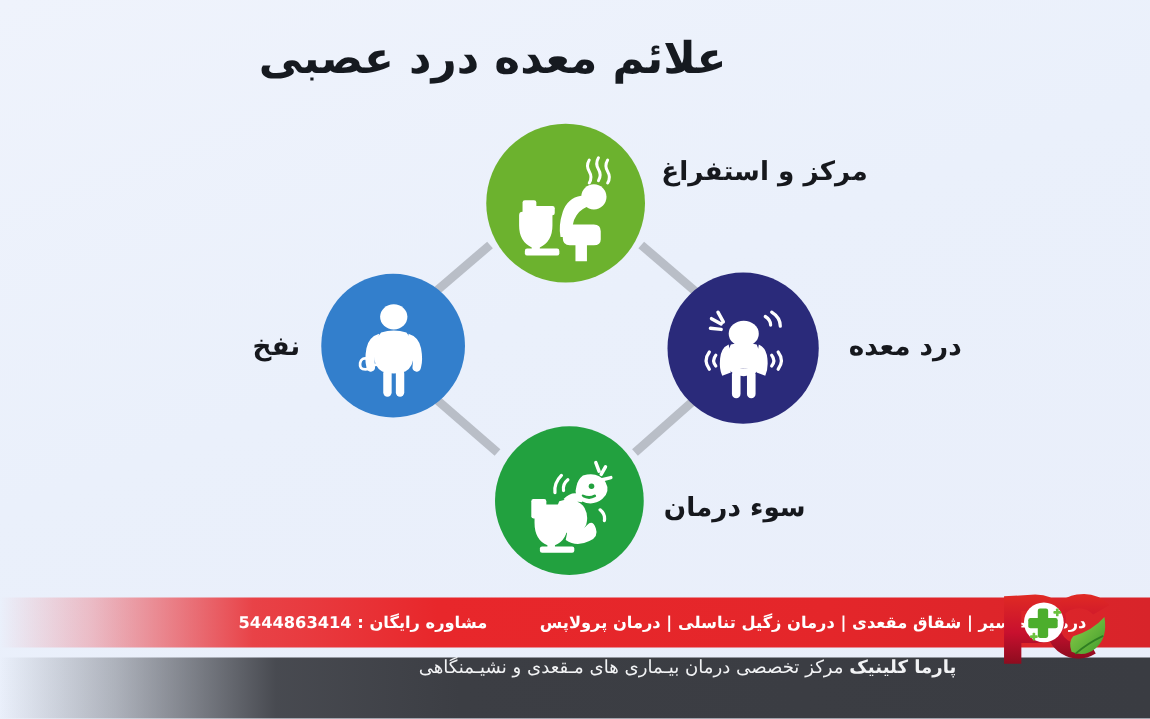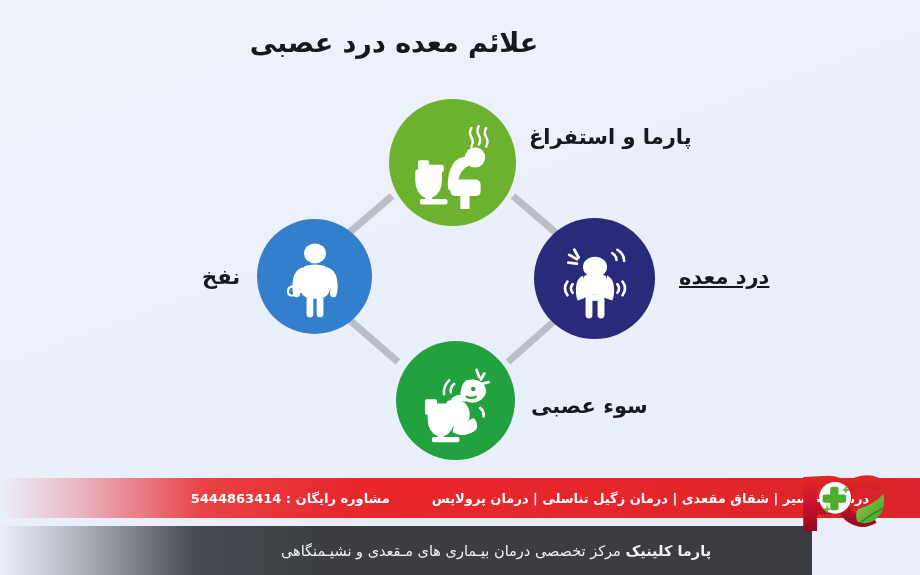--- a/index.html
+++ b/index.html
@@ -19,21 +19,21 @@
   }
 
   
   #title {
     position: absolute;
     top: 26px;
     left: 0;
     width: 788px;
     text-align: center;
     direction: rtl;
-    font-size: 27px;
+    font-size: 35px;
     font-weight: bold;
     color: #161a20;
     letter-spacing: 0px;
     line-height: 1.25;
   }
 
   
   #diagram {
     position: absolute;
     left: 0;
@@ -99,30 +99,29 @@
     font-weight: bold;
     white-space: nowrap;
     direction: rtl;
   }
 
   
   #footer {
     position: absolute;
     left: 0;
     top: 526px;
-    width: 812px;
+    width: 920px;
     height: 49px;
     background: linear-gradient(to right,
                 rgba(62,64,70,0) 0%,
                 rgba(62,64,70,0.35) 10%,
                 rgba(58,60,66,0.92) 24%,
                 #3c3e44 40%,
                 #3a3c42 100%);
     display: flex;
-    align-items: center;
     justify-content: center;
     direction: rtl;
   }
   #footer-text {
     color: #f2f3f5;
     font-size: 14.5px;
     white-space: nowrap;
     direction: rtl;
     padding-left: 180px;
   }
@@ -171,21 +170,21 @@
 
           <path d="M16 57 l22 0 l0 12 q0 14 -11 19 l0 6 l-7 0 l0 -6 q-11 -5 -11 -19 l0 -9 q0 -3 3 -3 z"></path>
           <rect x="14" y="52" width="26" height="8" rx="2"></rect>
 
           <rect x="12" y="47" width="12" height="16" rx="2"></rect>
 
           <rect x="14" y="89" width="30" height="6" rx="2"></rect>
         </g>
       </svg>
     </div>
-    <div class="label" style="left:529px; top:127px;">پارما و استفراغ</div>
+    <div class="label" style="left:529px; top:127px;">مرکز و استفراغ</div>
 
     <div class="node" style="left:534px; top:218px; width:121px; height:121px; background:#2a2a7a;">
       <svg width="86" height="86" viewBox="0 0 100 100">
         <g fill="#ffffff">
 
           <path d="M26 16 l5 9 M20 22 l9 5 M19 31 l10 1" stroke="#ffffff" stroke-width="3.2" stroke-linecap="round" fill="none"></path>
 
           <path d="M70 20 q5 3 5 8" stroke="#ffffff" stroke-width="3" fill="none" stroke-linecap="round"></path>
           <path d="M76 16 q8 5 8 13" stroke="#ffffff" stroke-width="3" fill="none" stroke-linecap="round"></path>
 
@@ -200,21 +199,21 @@
           <path d="M64 46 q7 3 8 13 q1 10 -2 16 l-8 -3 q2 -8 0 -13 z"></path>
           <path d="M38 46 q12 -3 24 0 q5 10 2 20 q-13 5 -28 0 q-3 -11 2 -20 z"></path>
 
           <path d="M33 58 q6 14 17 14 q11 0 17 -12" stroke="#ffffff" stroke-width="7" fill="none" stroke-linecap="round"></path>
 
           <rect x="39" y="70" width="8" height="26" rx="4"></rect>
           <rect x="53" y="70" width="8" height="26" rx="4"></rect>
         </g>
       </svg>
     </div>
-    <div class="label" style="left:679px; top:267px;text-decoration:underline;">درد معده</div>
+    <div class="label" style="left:679px; top:267px;">درد معده</div>
 
     <div class="node" style="left:396px; top:341px; width:119px; height:119px; background:#22a13f;">
       <svg width="86" height="86" viewBox="0 0 100 100">
         <g fill="#ffffff">
 
           <path d="M74 14 l3 8 M83 18 l-4 7 M88 28 l-8 2" stroke="#ffffff" stroke-width="3.2" stroke-linecap="round" fill="none"></path>
 
           <path d="M62 26 q14 -4 21 6 q5 9 -3 16 q-9 7 -19 2 q-8 -5 -5 -14 q1 -6 6 -10 z"></path>
           <circle cx="70" cy="36" r="2.6" fill="#22a13f"></circle>
           <path d="M62 45 q6 3 11 0" stroke="#22a13f" stroke-width="2.6" fill="none" stroke-linecap="round"></path>
@@ -232,21 +231,21 @@
 
           <path d="M24 58 l24 0 l0 12 q0 16 -12 21 l0 5 l-7 0 l0 -5 q-12 -5 -12 -21 l0 -9 q0 -3 3 -3 z"></path>
           <rect x="22" y="53" width="28" height="8" rx="2"></rect>
 
           <rect x="14" y="48" width="14" height="18" rx="2"></rect>
 
           <rect x="22" y="92" width="32" height="6" rx="2"></rect>
         </g>
       </svg>
     </div>
-    <div class="label" style="left:531px; top:396px;">سوء عصبی</div>
+    <div class="label" style="left:531px; top:396px;">سوء درمان</div>
 
     <div class="node" style="left:257px; top:219px; width:115px; height:115px; background:#337fcc;">
       <svg width="84" height="84" viewBox="0 0 100 100">
         <g fill="#ffffff">
 
           <ellipse cx="50" cy="22" rx="13" ry="12"></ellipse>
 
           <path d="M36 38 q-10 3 -12 14 q-2 11 0 18 q1 5 5 4 q4 -1 3 -6 q-1 -9 2 -15 z"></path>
           <path d="M64 38 q10 3 12 14 q2 11 0 18 q-1 5 -5 4 q-4 -1 -3 -6 q1 -9 -2 -15 z"></path>
 

